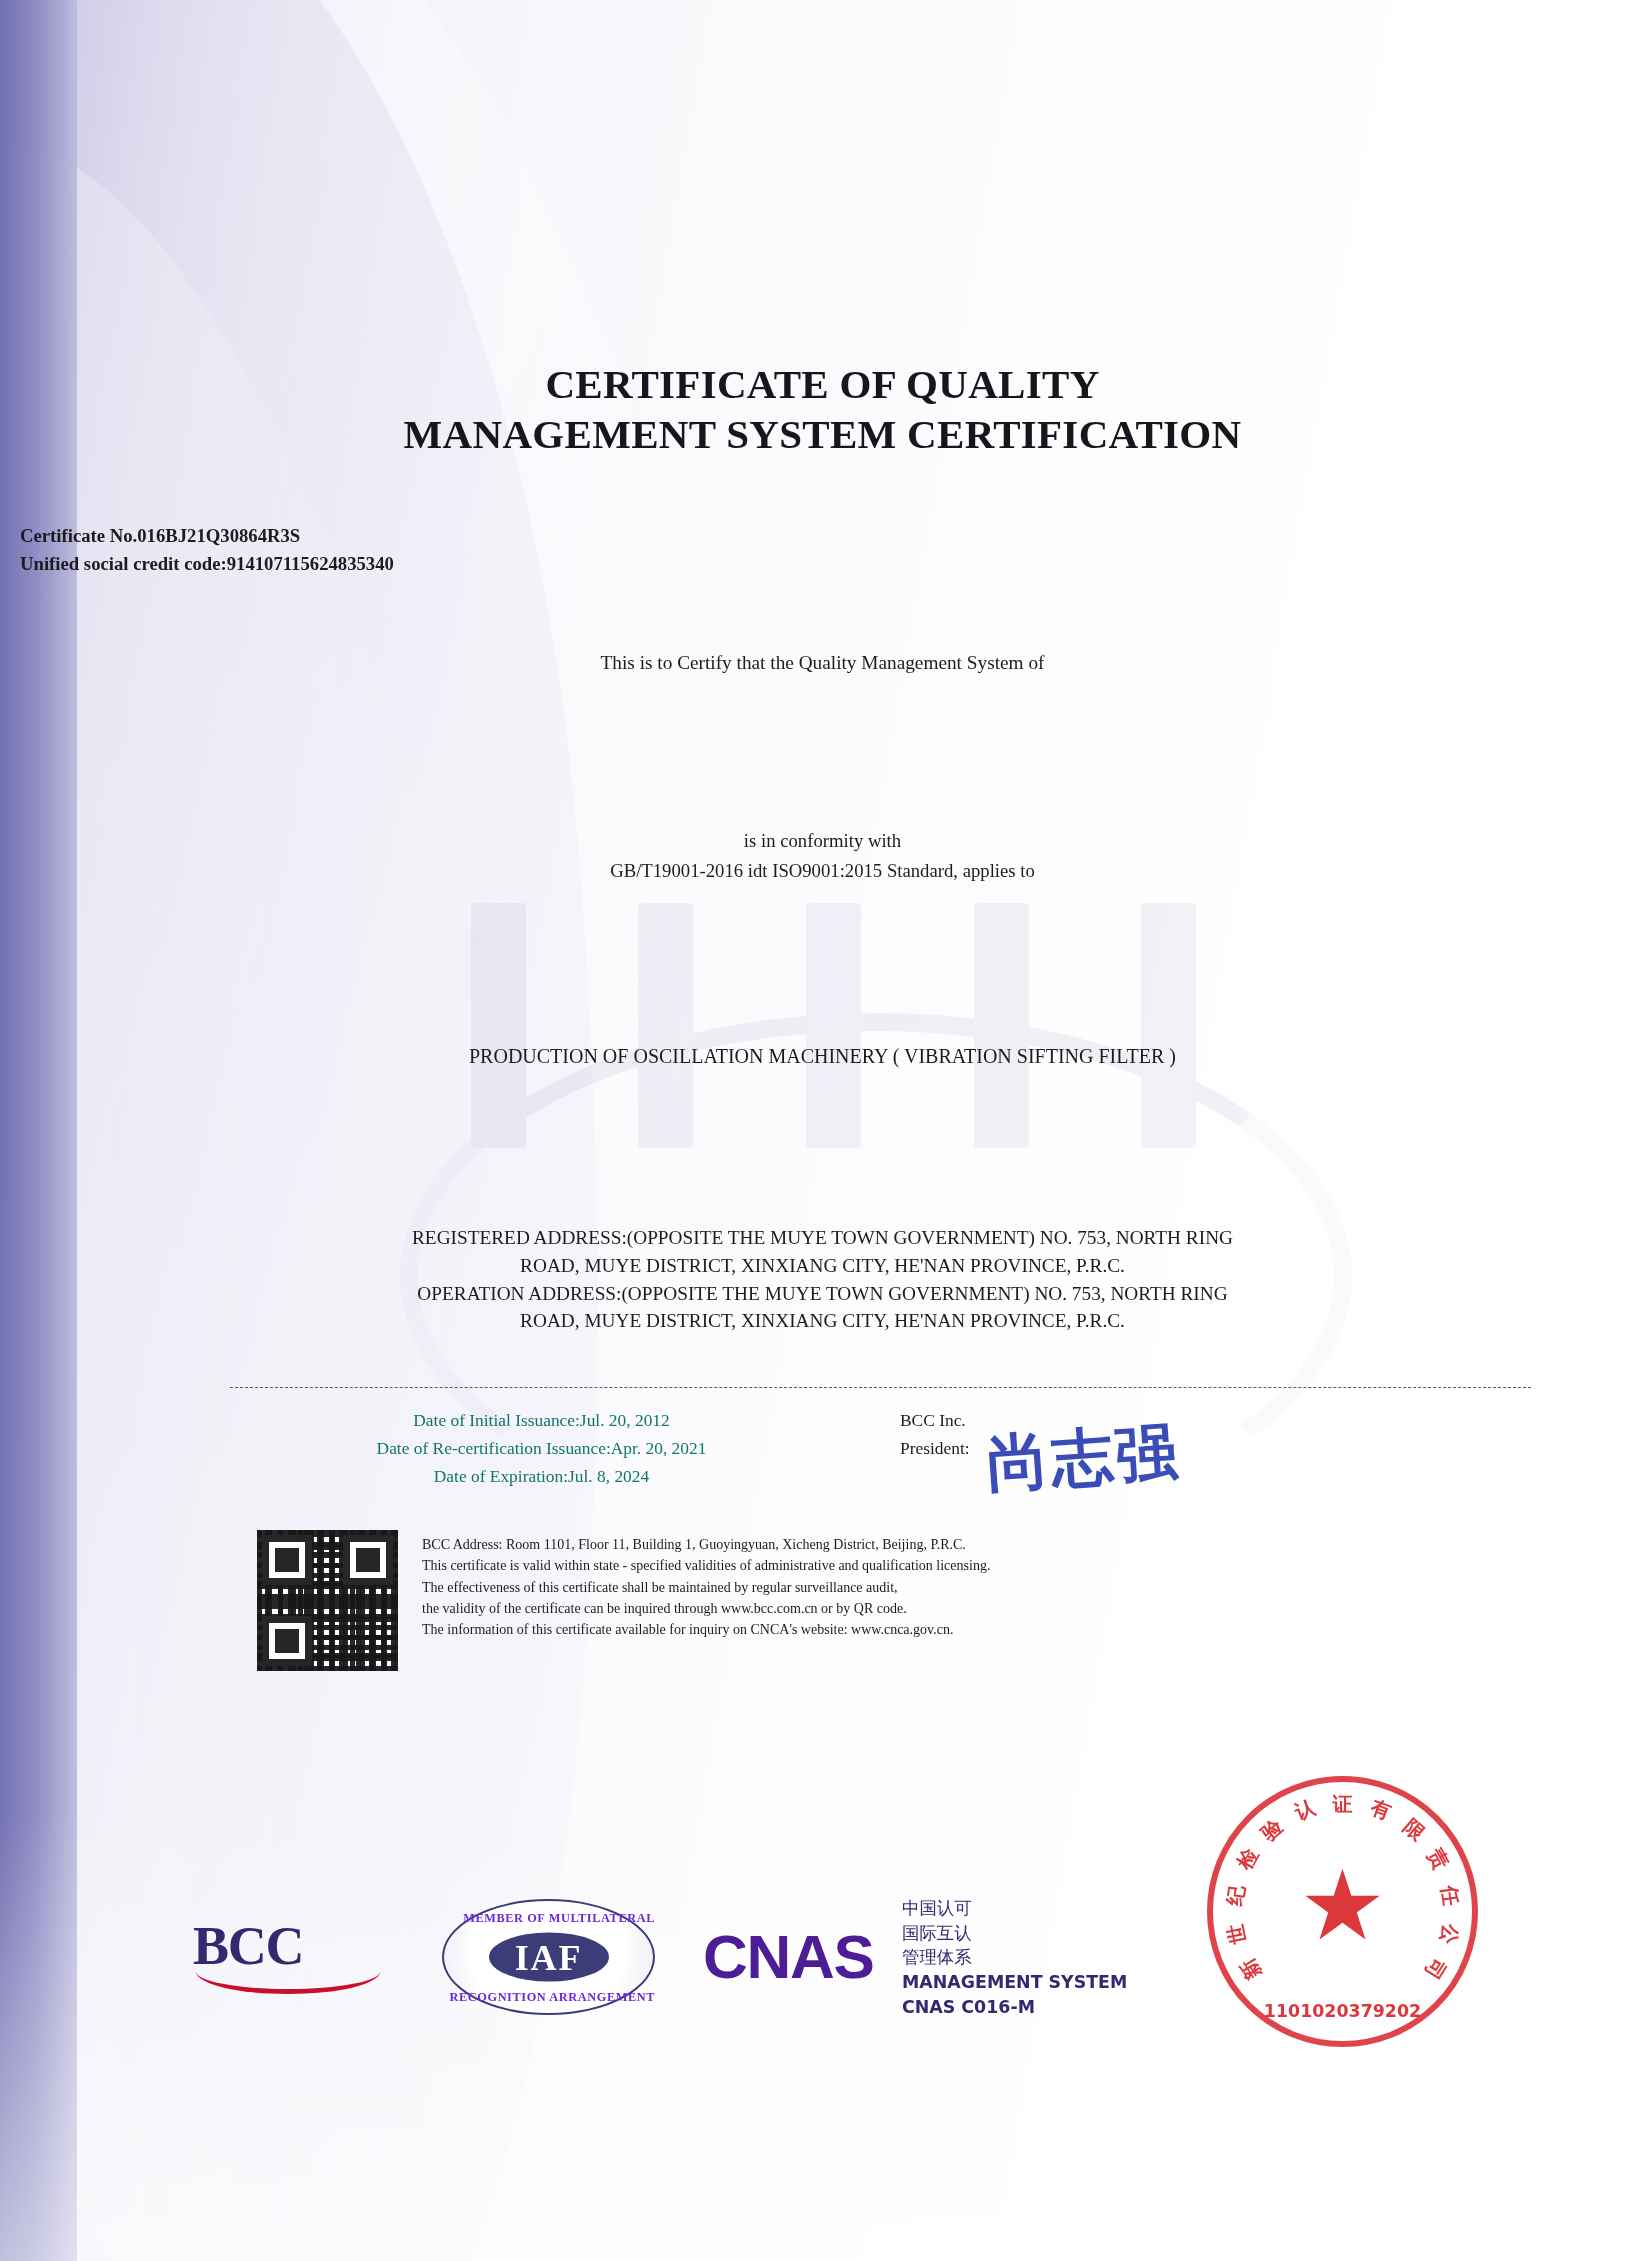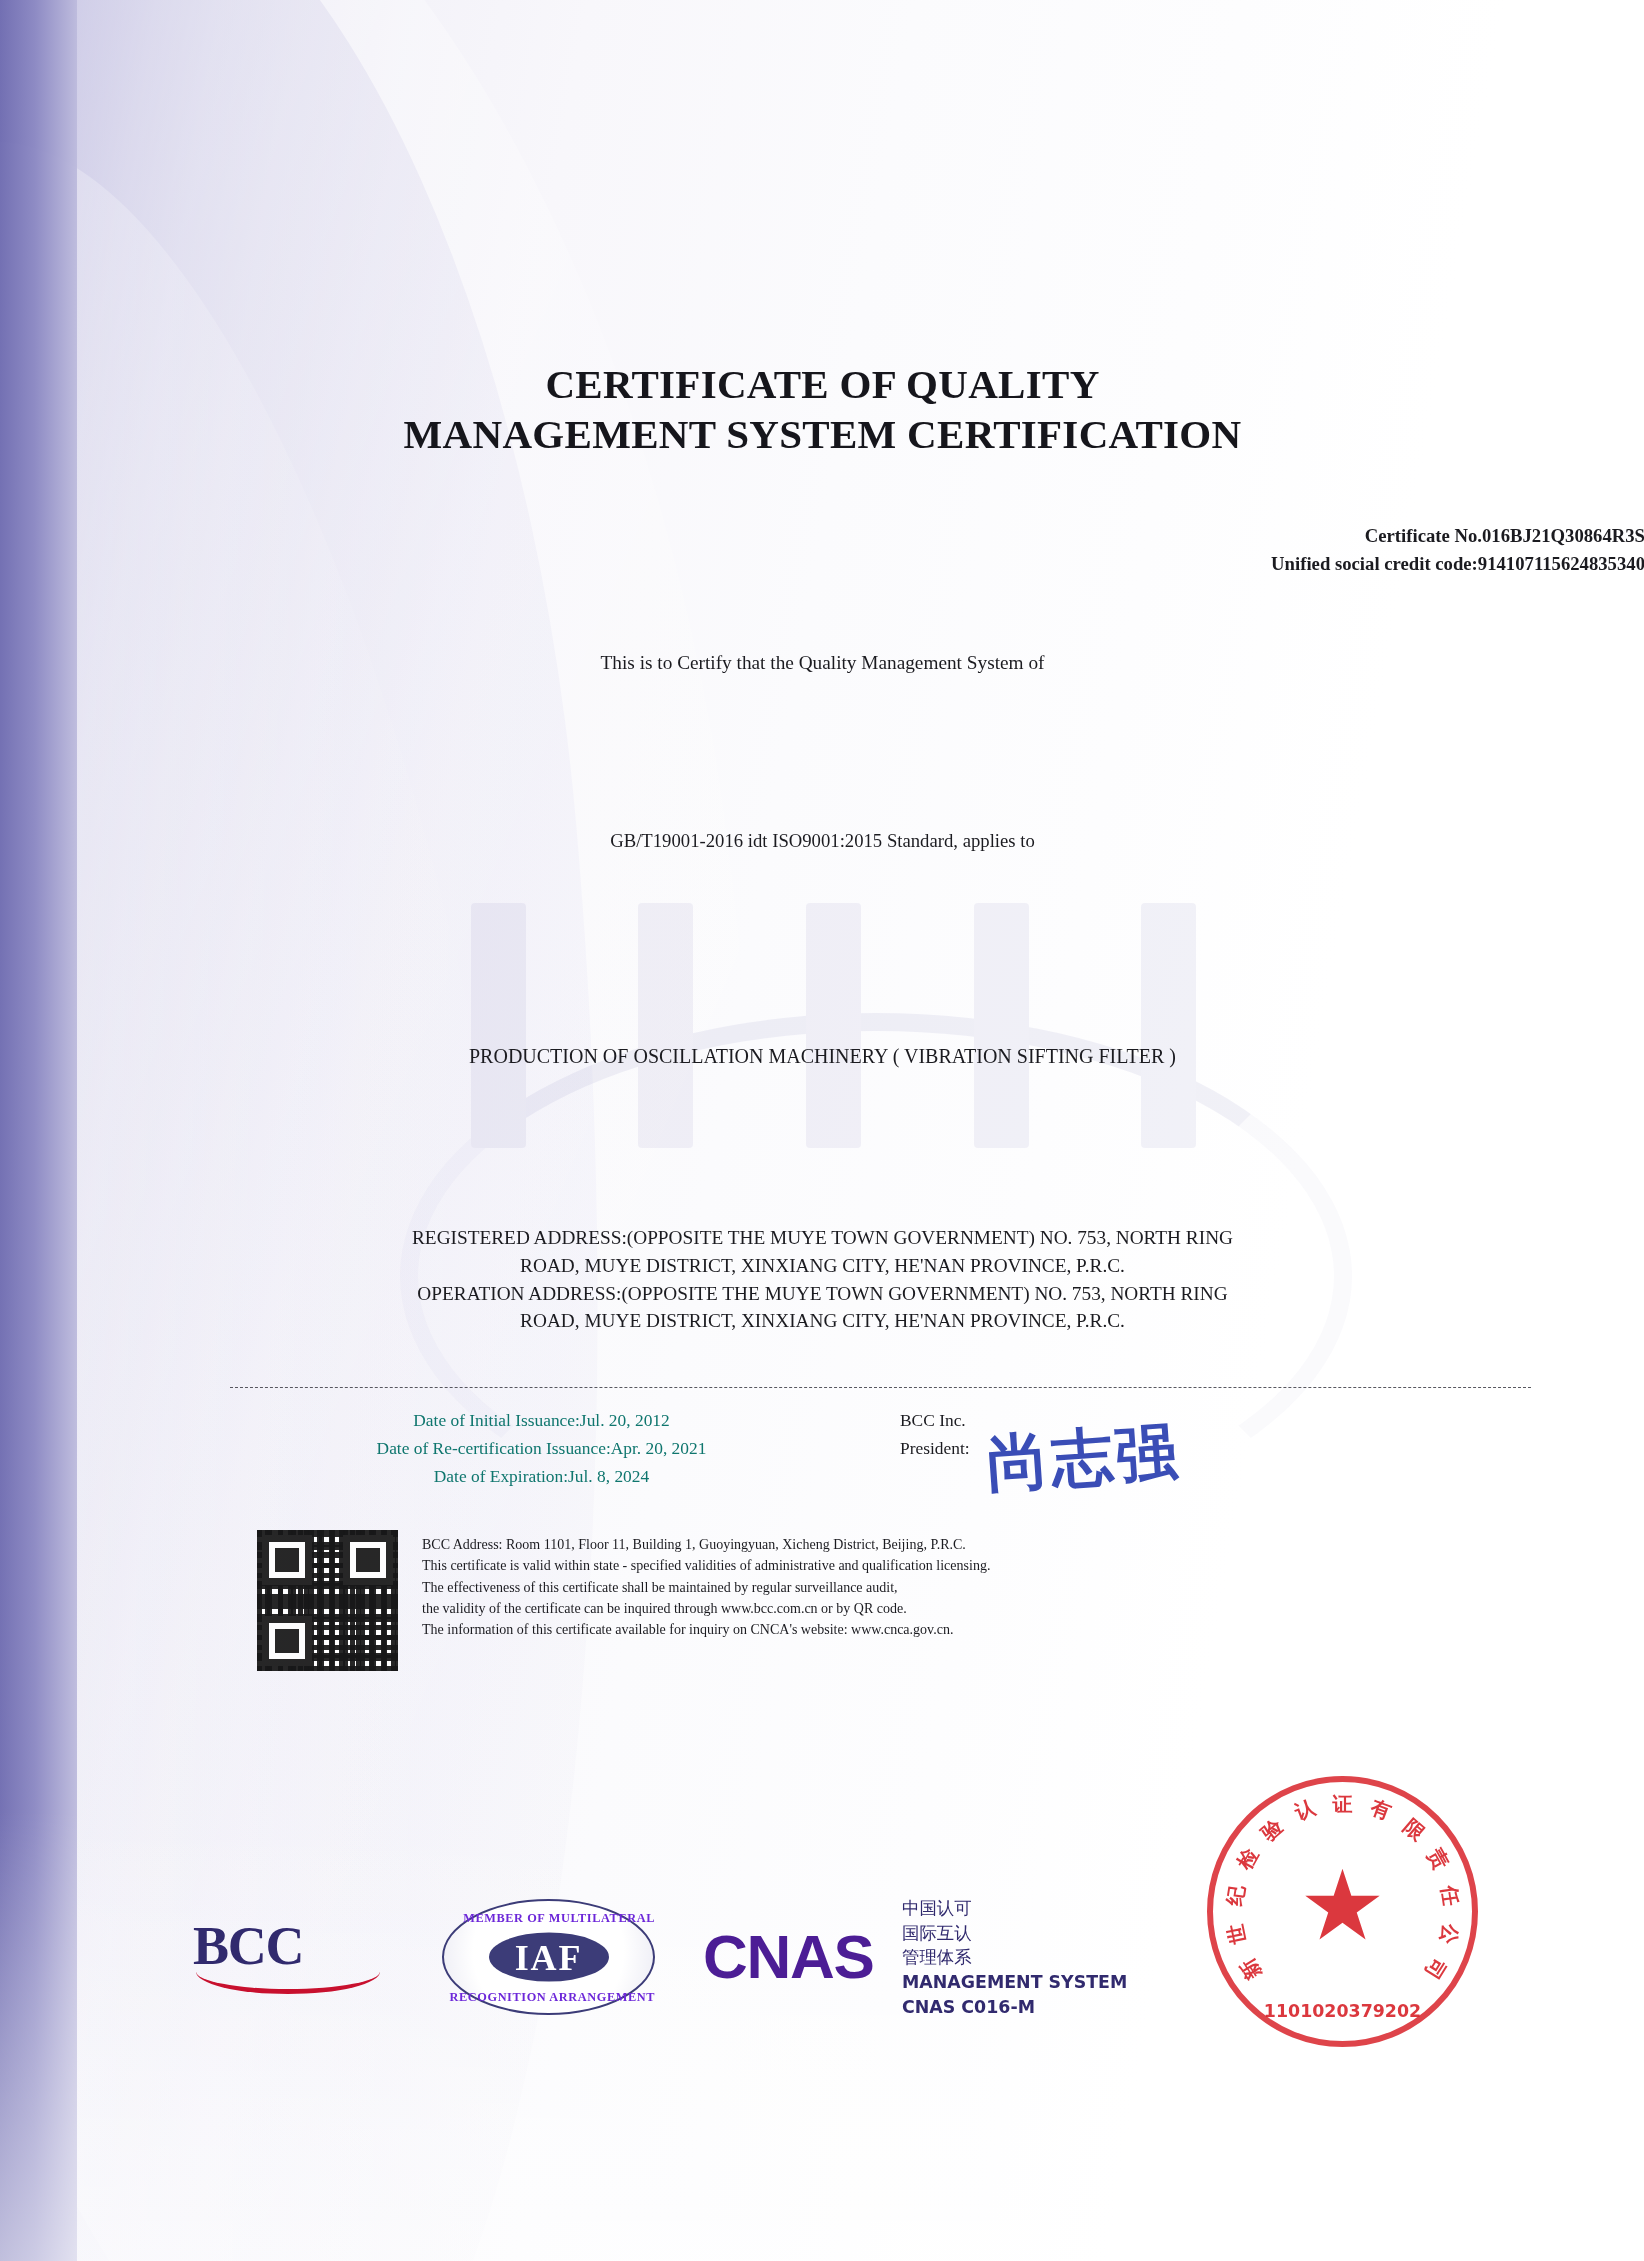--- a/index.html
+++ b/index.html
@@ -114,25 +114,26 @@
     font-weight: bold;
     line-height: 1.22;
     letter-spacing: 0.3px;
     color: #16161c;
   }
 
   .cert-no {
     position: absolute;
     left: 0; right: 0;
     top: 522px;
-    text-align: right;
+    text-align: left;
     font-size: 18.7px;
     font-weight: bold;
     line-height: 1.5;
     color: #1b1b20;
+    padding-left: 20px;
   }
 
   .certify-line {
     position: absolute;
     left: 0; right: 0;
     top: 620px;
     text-align: center;
     font-size: 19.3px;
     color: #1b1b20;
     margin-top: 32px;
@@ -432,20 +433,21 @@
 
     <div class="cert-no">
       <div>Certificate No.016BJ21Q30864R3S</div>
       <div>Unified social credit code:914107115624835340</div>
     </div>
 
     <div class="certify-line">This is to Certify that the Quality Management System of</div>
 
 
     <div class="conformity">
+      <div>is in conformity with</div>
       <div>GB/T19001-2016 idt ISO9001:2015 Standard, applies to</div>
     </div>
 
     <div class="scope">PRODUCTION OF OSCILLATION MACHINERY ( VIBRATION SIFTING FILTER )</div>
 
     <div class="addresses">
       <div>REGISTERED ADDRESS:(OPPOSITE THE MUYE TOWN GOVERNMENT) NO. 753, NORTH RING</div>
       <div>ROAD, MUYE DISTRICT, XINXIANG CITY, HE'NAN PROVINCE, P.R.C.</div>
       <div>OPERATION ADDRESS:(OPPOSITE THE MUYE TOWN GOVERNMENT) NO. 753, NORTH RING</div>
       <div>ROAD, MUYE DISTRICT, XINXIANG CITY, HE'NAN PROVINCE, P.R.C.</div>

